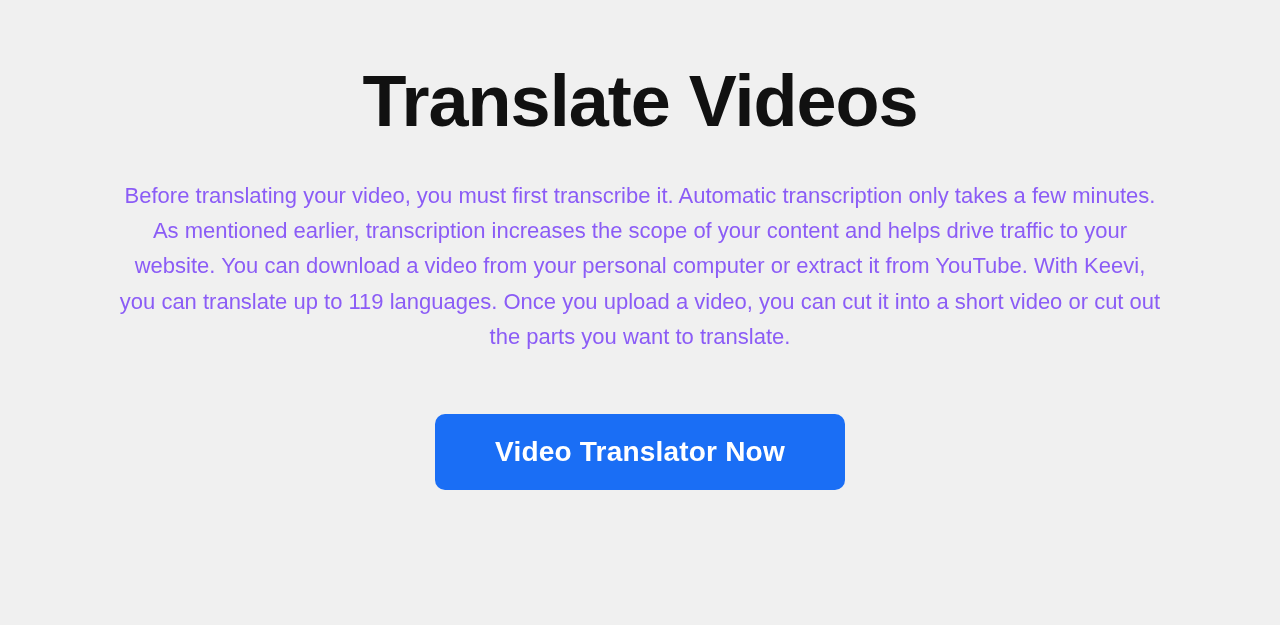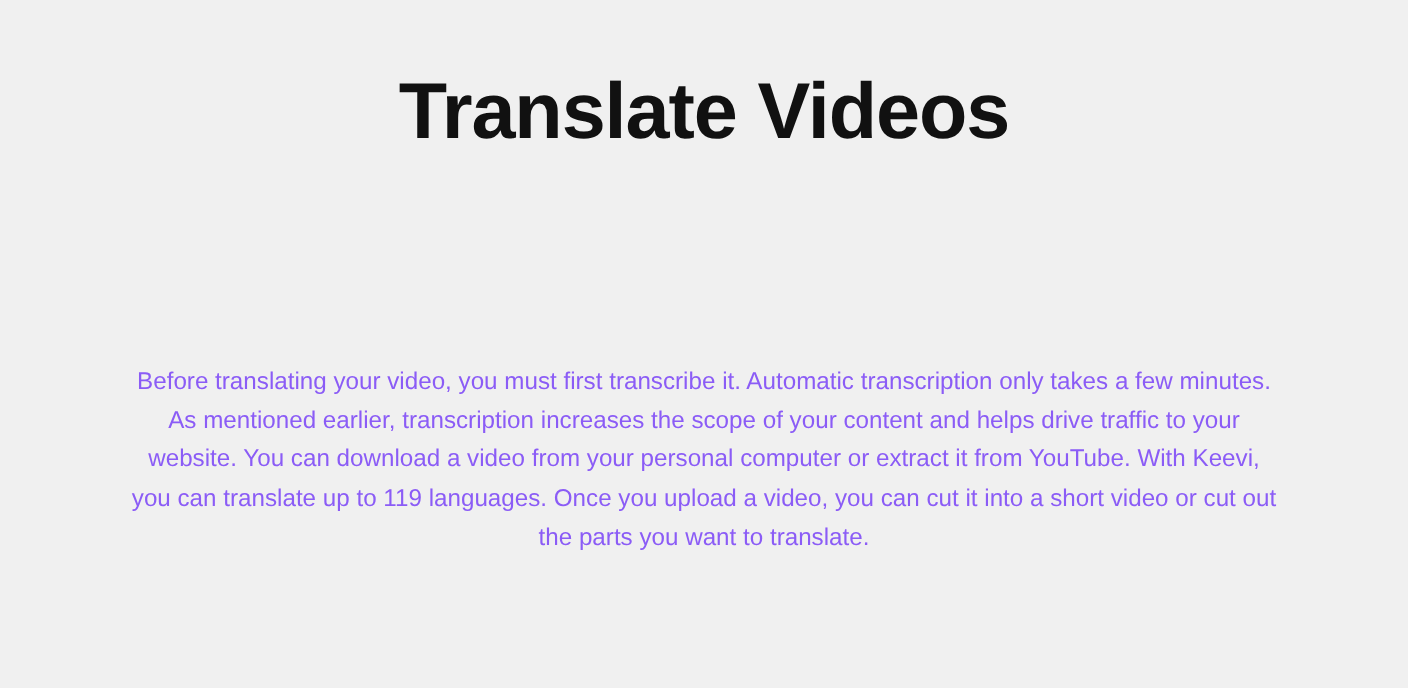--- a/index.html
+++ b/index.html
@@ -18,21 +18,21 @@
       font-family: -apple-system, BlinkMacSystemFont, 'Segoe UI', Helvetica, Arial, sans-serif;
     }
 
     .page-container {
       width: 1280px;
       height: 625px;
       background-color: #f0f0f0;
       display: flex;
       flex-direction: column;
       align-items: center;
-      justify-content: space-between;
+      justify-content: flex-start;
       padding: 60px 116px;
     }
 
     .page-title {
       font-size: 72px;
       font-weight: 800;
       color: #111111;
       text-align: center;
       margin-bottom: 36px;
       letter-spacing: -1px;
@@ -61,13 +61,14 @@
     }
   </style>
 </head>
 <body>
 
 <div class="page-container">
   <h1 class="page-title">Translate Videos</h1>
 
   <p class="page-description">Before translating your video, you must first transcribe it. Automatic transcription only takes a few minutes. As mentioned earlier, transcription increases the scope of your content and helps drive traffic to your website. You can download a video from your personal computer or extract it from YouTube. With Keevi, you can translate up to 119 languages. Once you upload a video, you can cut it into a short video or cut out the parts you want to translate.</p>
 
+  <button class="cta-button">Video Translator Now</button>
 </div>
 
 </body></html>

